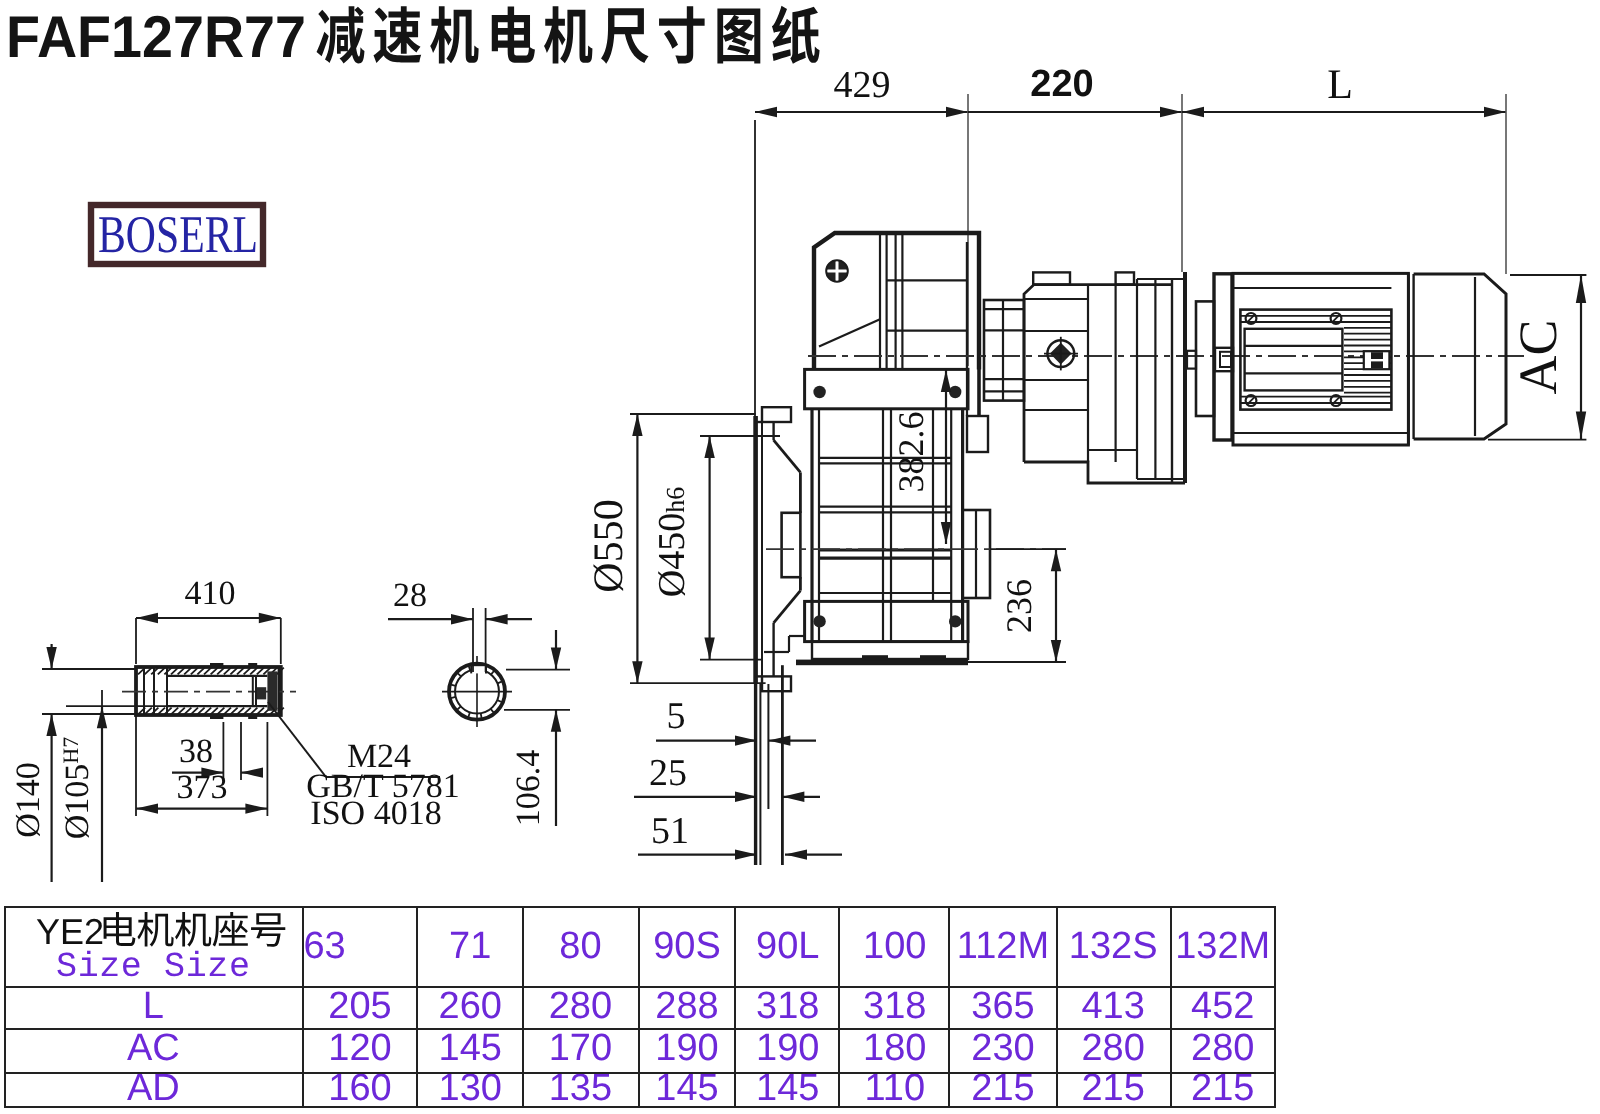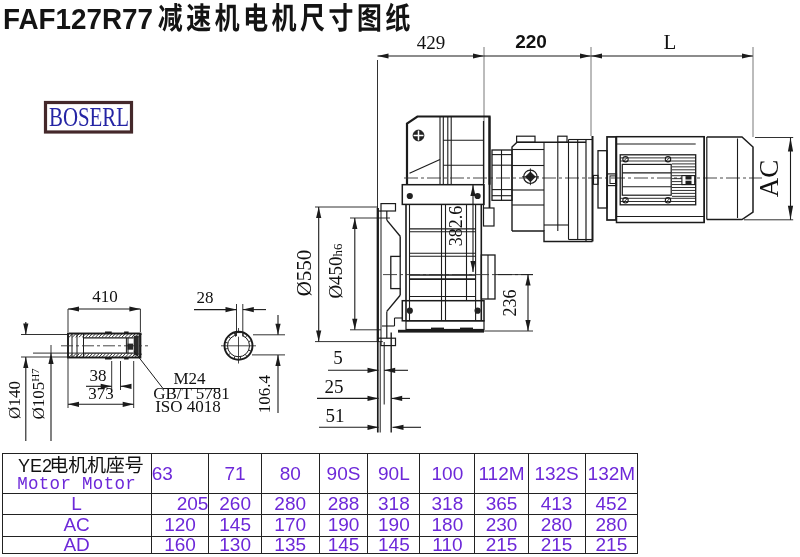--- a/index.html
+++ b/index.html
@@ -361,35 +361,35 @@
           <svg width="147" height="20" viewBox="0 0 147 20" style="display:block;margin:1px auto 0">
             <text x="15" y="16" font-family="Liberation Sans" font-size="18" fill="#111">YE2</text>
             <g fill="#111">
               <path transform="translate(46.4,15.8) scale(0.01900,-0.01900)" d="M452 408V264H204V408ZM531 408H788V264H531ZM452 478H204V621H452ZM531 478V621H788V478ZM126 695V129H204V191H452V85C452 -32 485 -63 597 -63C622 -63 791 -63 818 -63C925 -63 949 -10 962 142C939 148 907 162 887 176C880 46 870 13 814 13C778 13 632 13 602 13C542 13 531 25 531 83V191H865V695H531V838H452V695Z"></path>
               <path transform="translate(65.2,15.8) scale(0.01900,-0.01900)" d="M498 783V462C498 307 484 108 349 -32C366 -41 395 -66 406 -80C550 68 571 295 571 462V712H759V68C759 -18 765 -36 782 -51C797 -64 819 -70 839 -70C852 -70 875 -70 890 -70C911 -70 929 -66 943 -56C958 -46 966 -29 971 0C975 25 979 99 979 156C960 162 937 174 922 188C921 121 920 68 917 45C916 22 913 13 907 7C903 2 895 0 887 0C877 0 865 0 858 0C850 0 845 2 840 6C835 10 833 29 833 62V783ZM218 840V626H52V554H208C172 415 99 259 28 175C40 157 59 127 67 107C123 176 177 289 218 406V-79H291V380C330 330 377 268 397 234L444 296C421 322 326 429 291 464V554H439V626H291V840Z"></path>
               <path transform="translate(84.0,15.8) scale(0.01900,-0.01900)" d="M498 783V462C498 307 484 108 349 -32C366 -41 395 -66 406 -80C550 68 571 295 571 462V712H759V68C759 -18 765 -36 782 -51C797 -64 819 -70 839 -70C852 -70 875 -70 890 -70C911 -70 929 -66 943 -56C958 -46 966 -29 971 0C975 25 979 99 979 156C960 162 937 174 922 188C921 121 920 68 917 45C916 22 913 13 907 7C903 2 895 0 887 0C877 0 865 0 858 0C850 0 845 2 840 6C835 10 833 29 833 62V783ZM218 840V626H52V554H208C172 415 99 259 28 175C40 157 59 127 67 107C123 176 177 289 218 406V-79H291V380C330 330 377 268 397 234L444 296C421 322 326 429 291 464V554H439V626H291V840Z"></path>
               <path transform="translate(102.8,15.8) scale(0.01900,-0.01900)" d="M755 606C735 485 687 390 605 330V623H532V228H255V161H532V12H190V-54H953V12H605V161H891V228H605V326C621 315 647 293 656 282C700 317 736 361 764 414C818 367 875 312 907 276L954 327C919 367 850 427 791 475C805 513 816 554 823 598ZM352 606C333 479 287 377 201 314C217 304 246 281 257 269C302 306 339 354 366 411C407 372 448 328 471 297L516 347C490 381 438 432 392 473C405 512 415 554 422 600ZM112 734V456C112 311 105 109 27 -35C45 -43 77 -64 91 -77C173 76 186 302 186 456V664H949V734H568V840H491V734Z"></path>
               <path transform="translate(121.6,15.8) scale(0.01900,-0.01900)" d="M261 732H747V571H261ZM187 799V505H825V799ZM49 427V358H266C242 284 212 201 188 145L267 131L294 200H737C718 77 697 17 670 -3C658 -12 646 -13 622 -13C594 -13 521 -12 450 -5C465 -25 475 -55 476 -77C546 -81 613 -82 647 -80C685 -79 710 -74 734 -52C771 -19 796 59 822 235C824 246 826 269 826 269H319L349 358H950V427Z"></path>
             </g>
           </svg>
-          <div style="font-family:'Liberation Mono',monospace;font-size:17.5px;letter-spacing:0.3px;line-height:16px">Motor Motor</div>
+          <div style="font-family:'Liberation Mono',monospace;font-size:17.5px;letter-spacing:0.3px;line-height:16px">Size Size</div>
         </td>
         <td style="border:1.4px solid #222;text-align:left;padding:0;overflow:hidden;line-height:16px">63</td>
         <td style="border:1.4px solid #222;text-align:center;padding:0;overflow:hidden;line-height:16px">71</td>
         <td style="border:1.4px solid #222;text-align:center;padding:0;overflow:hidden;line-height:16px">80</td>
         <td style="border:1.4px solid #222;text-align:center;padding:0;overflow:hidden;line-height:16px">90S</td>
         <td style="border:1.4px solid #222;text-align:center;padding:0;overflow:hidden;line-height:16px">90L</td>
         <td style="border:1.4px solid #222;text-align:center;padding:0;overflow:hidden;line-height:16px">100</td>
         <td style="border:1.4px solid #222;text-align:center;padding:0;overflow:hidden;line-height:16px">112M</td>
         <td style="border:1.4px solid #222;text-align:center;padding:0;overflow:hidden;line-height:16px">132S</td>
         <td style="border:1.4px solid #222;text-align:center;padding:0;overflow:hidden;line-height:16px">132M</td>
       </tr>
       <tr style="height:20.5px">
         <td style="border:1.4px solid #222;text-align:center;padding:0;overflow:hidden;line-height:16px">L</td>
-        <td style="border:1.4px solid #222;text-align:right;padding:0;overflow:hidden;line-height:16px">205</td>
+        <td style="border:1.4px solid #222;text-align:center;padding:0;overflow:hidden;line-height:16px">205</td>
         <td style="border:1.4px solid #222;text-align:center;padding:0;overflow:hidden;line-height:16px">260</td>
         <td style="border:1.4px solid #222;text-align:center;padding:0;overflow:hidden;line-height:16px">280</td>
         <td style="border:1.4px solid #222;text-align:center;padding:0;overflow:hidden;line-height:16px">288</td>
         <td style="border:1.4px solid #222;text-align:center;padding:0;overflow:hidden;line-height:16px">318</td>
         <td style="border:1.4px solid #222;text-align:center;padding:0;overflow:hidden;line-height:16px">318</td>
         <td style="border:1.4px solid #222;text-align:center;padding:0;overflow:hidden;line-height:16px">365</td>
         <td style="border:1.4px solid #222;text-align:center;padding:0;overflow:hidden;line-height:16px">413</td>
         <td style="border:1.4px solid #222;text-align:center;padding:0;overflow:hidden;line-height:16px">452</td>
       </tr>
       <tr style="height:22.1px">

